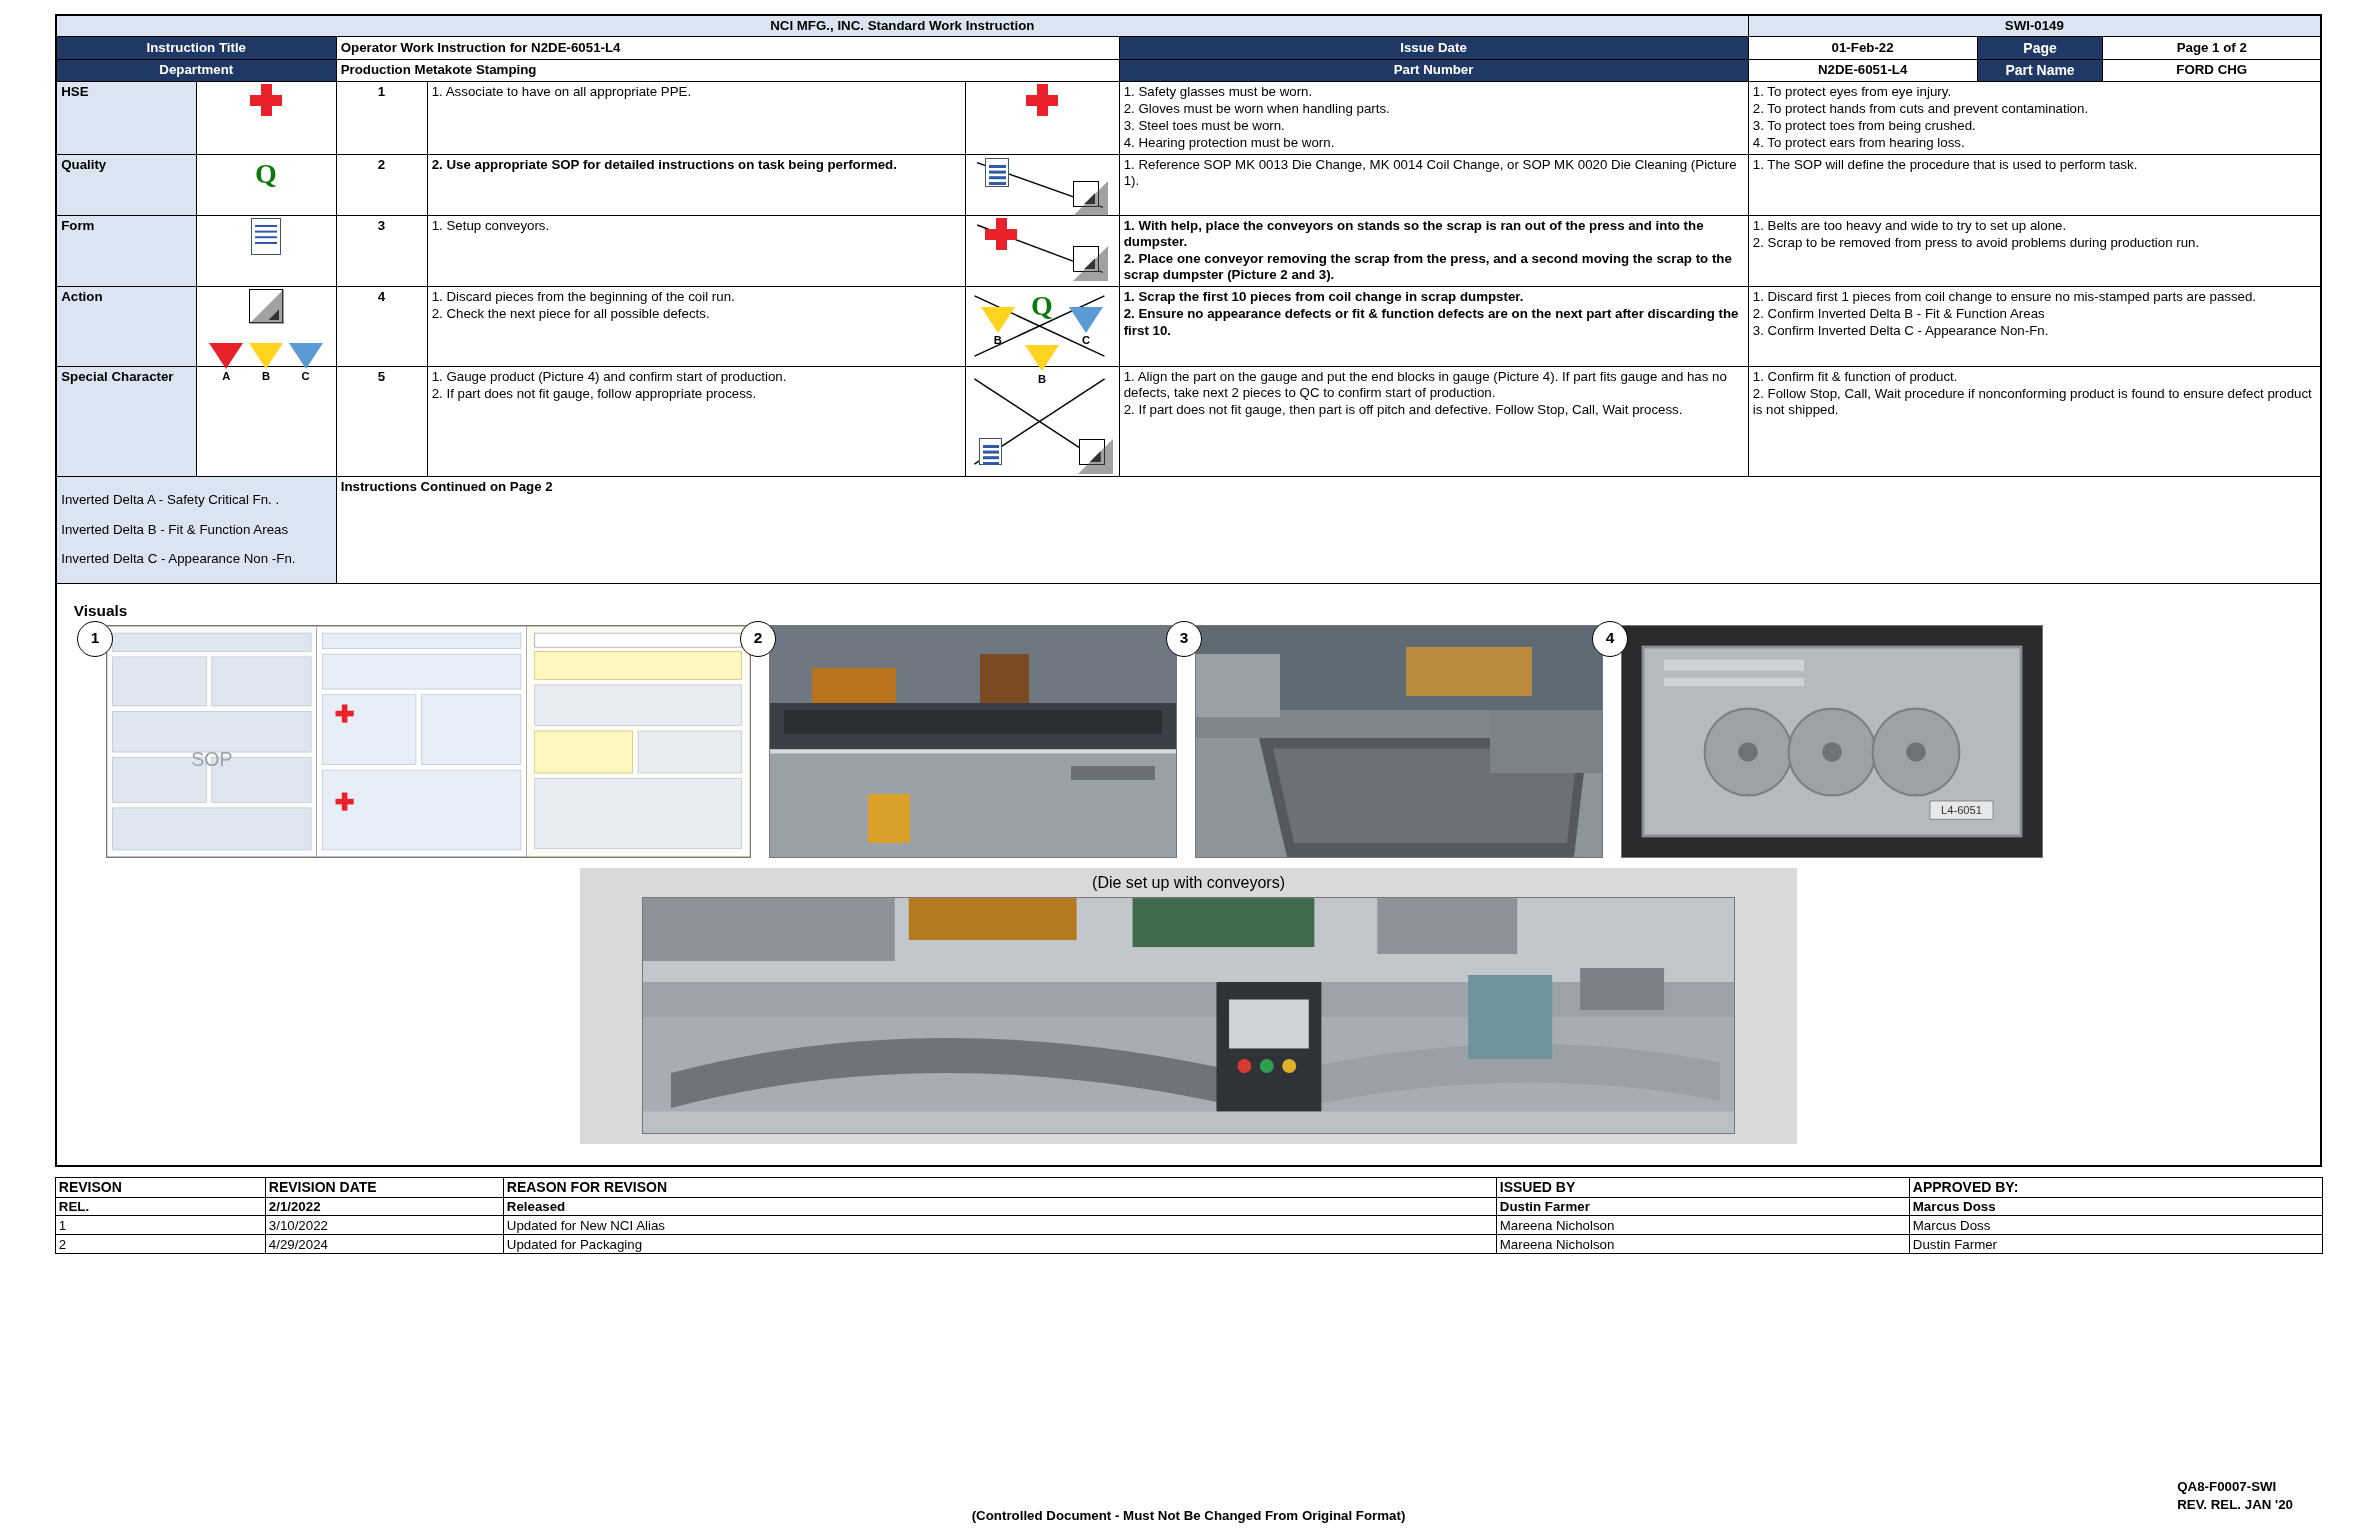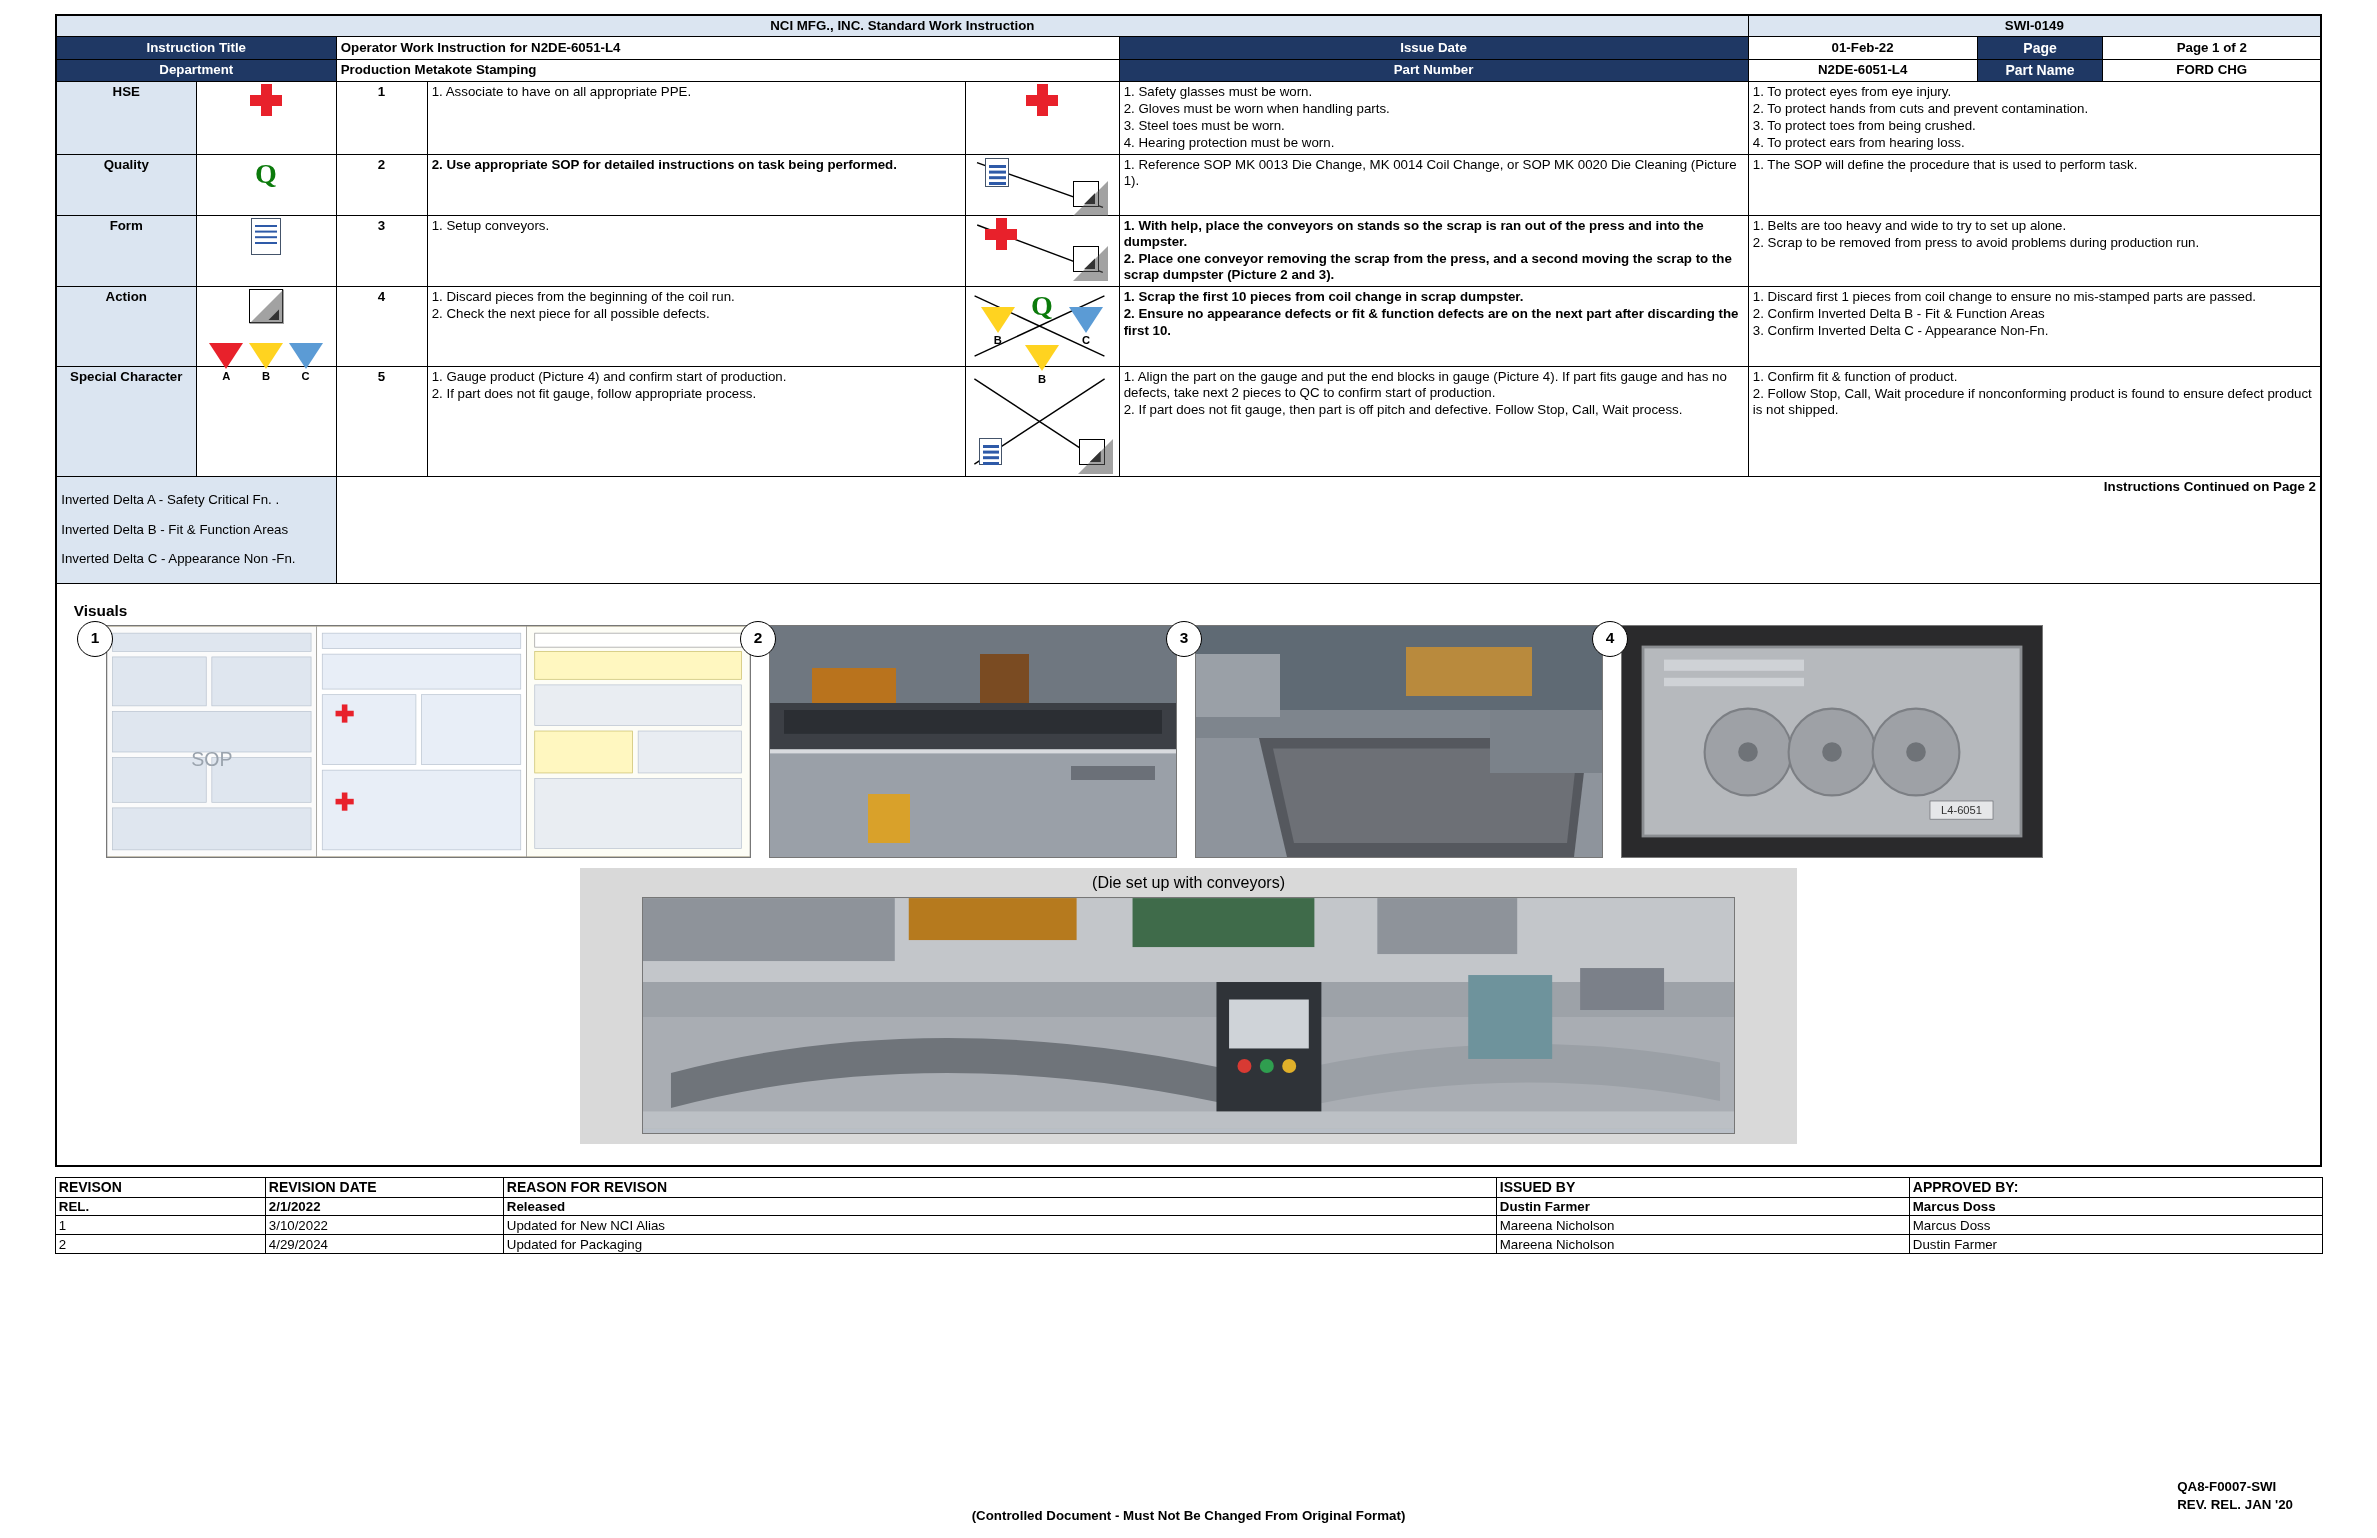--- a/index.html
+++ b/index.html
@@ -7,28 +7,28 @@
   .page{position:relative;width:2377px;height:1538px;box-sizing:border-box;padding:14px 55px 0 55px;}
   table{border-collapse:collapse;}
   .doc{width:2266px;border:2.1px solid #000;table-layout:fixed;}
   .doc td,.doc th{border:1.4px solid #000;vertical-align:top;padding:2.1px 4.2px;font-size:13.3px;line-height:1.22;}
   .hdr-title{background:#dbe5f1;text-align:center;font-weight:bold;font-size:21px;padding:7px 0;}
   .hdr-code{background:#dbe5f1;text-align:center;font-weight:bold;font-size:21px;}
   .lbl{background:#1f3864;color:#fff;font-weight:bold;text-align:center;font-size:14px;vertical-align:middle;}
   .val{font-weight:bold;font-size:17px;vertical-align:middle;padding-left:7px;}
   .val-c{font-weight:bold;font-size:15.4px;text-align:center;vertical-align:middle;}
   .colhdr{background:#dbe5f1;font-weight:bold;text-align:center;font-size:14px;vertical-align:middle;padding:5.6px 2.8px;}
-  .symcell{background:#dbe5f1;font-weight:bold;text-align:center;font-size:14px;vertical-align:middle;}
+  .symcell{background:#dbe5f1;font-weight:bold;text-align:left;font-size:14px;vertical-align:middle;}
   .symicon{background:#fff;text-align:center;vertical-align:middle;}
   .stepno{text-align:center;vertical-align:middle;font-size:15.4px;font-weight:bold;}
   .bold{font-weight:bold;}
   .cell p{margin:0 0 0.7px 0;}
   .cell{font-size:13.3px;}
   .defs{font-size:11.2px;line-height:1.35;padding:2.8px 4.2px;}
-  .cont{text-align:right;font-weight:bold;font-size:16px;vertical-align:middle;}
+  .cont{text-align:left;font-weight:bold;font-size:16px;vertical-align:middle;}
   .visuals-label{font-weight:bold;font-size:15.4px;padding:4.2px 2.8px 0 2.8px;}
   .vis-wrap{position:relative;padding:4.2px 0 7px 0;}
   .vis-row{display:flex;gap:18px;align-items:flex-start;padding-left:35px;}
   .vis-item{position:relative;}
   .badge{position:absolute;left:-29px;top:-4.2px;width:34px;height:34px;border:1.4px solid #000;border-radius:50%;background:#fff;display:flex;align-items:center;justify-content:center;font-size:15.4px;font-weight:bold;z-index:5;}
   .ph{border:0.7px solid #777;background:#b9bfc7;overflow:hidden;position:relative;}
   .caption{text-align:center;font-size:16px;padding:5.6px 0 4.2px 0;}
   .bigwrap{margin:9.8px auto 0 auto;width:1217px;background:#d9d9d9;padding:0 0 9.8px 0;}
   .rev td,.rev th{border:1.4px solid #000;font-size:13.3px;padding:1.4px 2.8px;text-align:left;}
   .rev th{font-weight:bold;font-size:14px;}

